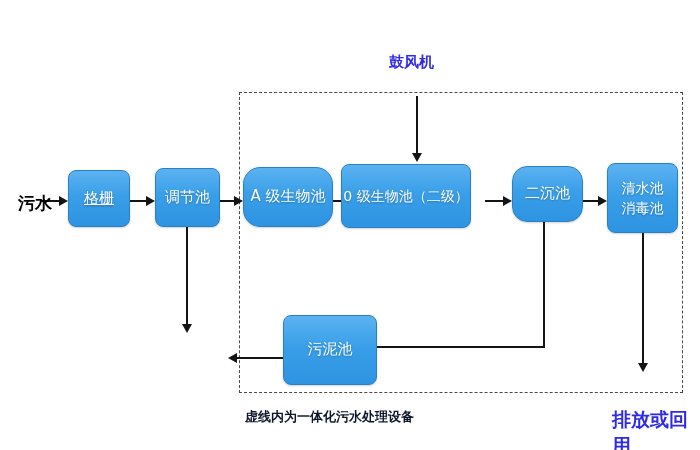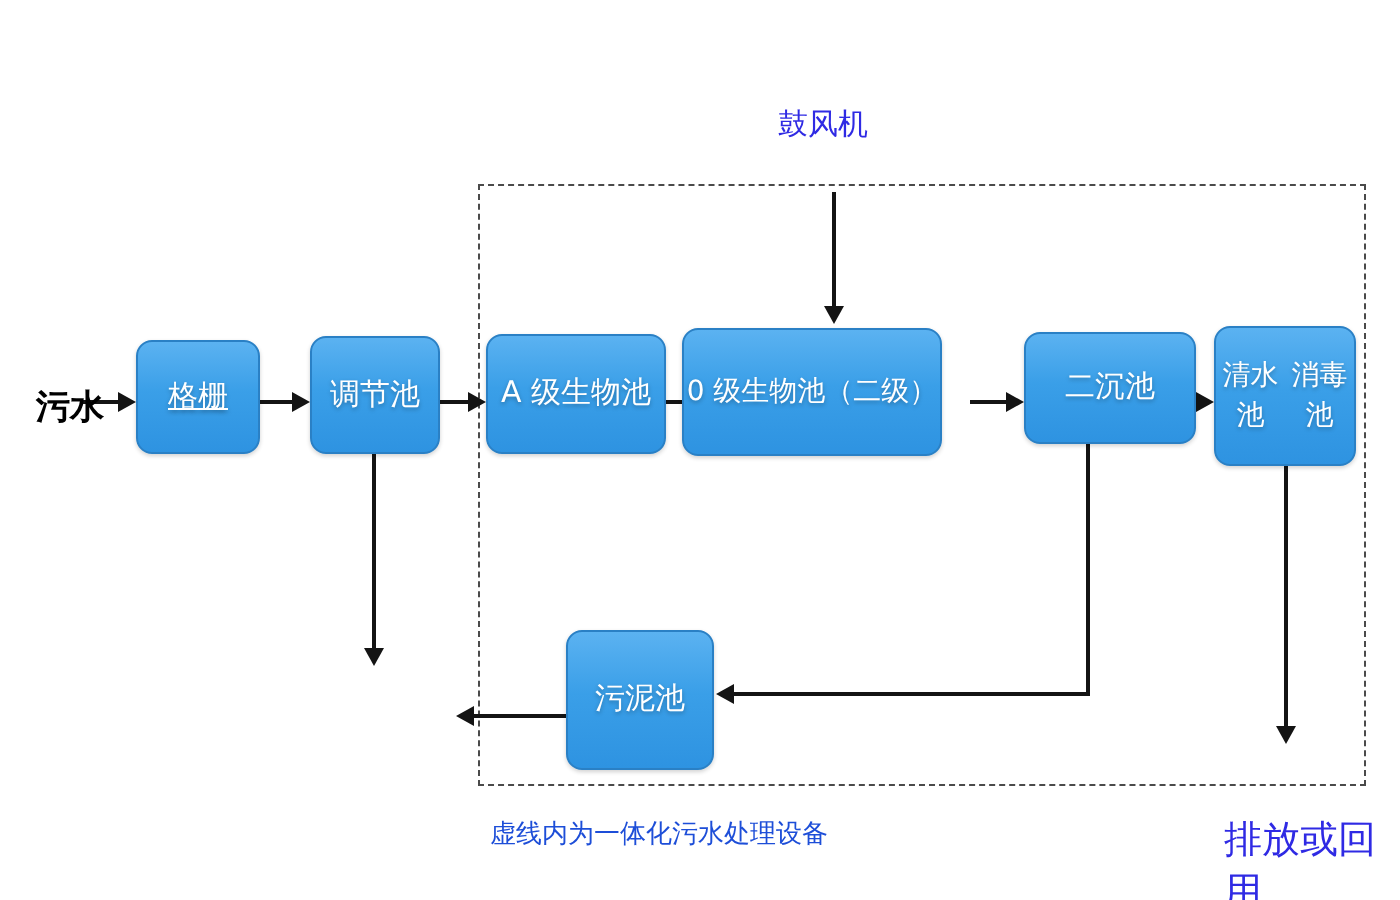--- a/index.html
+++ b/index.html
@@ -36,22 +36,22 @@
   .headR{position:absolute;width:0;height:0;
     border-top:5px solid transparent;border-bottom:5px solid transparent;
     border-left:9px solid #141414;}
   .headL{position:absolute;width:0;height:0;
     border-top:5px solid transparent;border-bottom:5px solid transparent;
     border-right:9px solid #141414;}
   .headD{position:absolute;width:0;height:0;
     border-left:5px solid transparent;border-right:5px solid transparent;
     border-top:9px solid #141414;}
   .label-black{position:absolute;color:#000000;font-weight:bold;font-size:17px;}
-  .label-blue{position:absolute;color:#2f2ae4;font-weight:normal;}
-  .label-note{position:absolute;color:#1d4ed8;font-size:13px;font-weight:normal;}
+  .label-blue{position:absolute;color:#2f2ae4;font-weight:bold;}
+  .label-note{position:absolute;color:#0f172a;font-size:13px;font-weight:bold;}
 </style>
 </head>
 <body>
 
 <div id="canvas">
 
   <div class="dashed-box" style="left:239px;top:92px;width:444px;height:301px;"></div>
 
   <div class="lineH" style="left:40px;top:200px;width:19px;"></div>
   <div class="headR" style="left:59px;top:196px;"></div>
@@ -88,38 +88,38 @@
   <div class="headD" style="left:638px;top:363px;"></div>
 
   <div class="box" style="left:68px;top:170px;width:62px;height:57px;text-decoration:underline;">
     <span>格栅</span>
   </div>
 
   <div class="box" style="left:155px;top:168px;width:65px;height:59px;">
     <span>调节池</span>
   </div>
 
-  <div class="box" style="left:243px;top:167px;width:90px;height:60px;">
+  <div class="box" style="left:243px;top:167px;width:90px;height:60px;border-radius:17px;">
     <span>A 级生物池</span>
   </div>
 
   <div class="box" style="left:341px;top:164px;width:130px;height:64px;font-size:14px;text-align:center;">
     <span>0 级生物池（二级）</span>
   </div>
 
-  <div class="box" style="left:512px;top:166px;width:86px;height:56px;">
+  <div class="box" style="left:512px;top:166px;width:71px;height:56px;border-radius:15px;">
     <span>二沉池</span>
   </div>
 
-  <div class="box" style="left:607px;top:163px;width:71px;height:70px;font-size:14px;flex-direction:row;">
+  <div class="box" style="left:607px;top:163px;width:71px;height:70px;font-size:14px;flex-direction:column;">
     <span>清水池</span>
     <span>消毒池</span>
   </div>
 
-  <div class="box" style="left:283px;top:315px;width:74px;height:70px;">
+  <div class="box" style="left:283px;top:315px;width:94px;height:70px;">
     <span>污泥池</span>
   </div>
 
   <div class="label-black" style="left:18px;top:192px;font-size:17px;">污水</div>
 
   <div class="label-blue" style="left:389px;top:53px;font-size:15px;">鼓风机</div>
 
 
   <div class="label-note" style="left:245px;top:408px;">虚线内为一体化污水处理设备</div>
 

